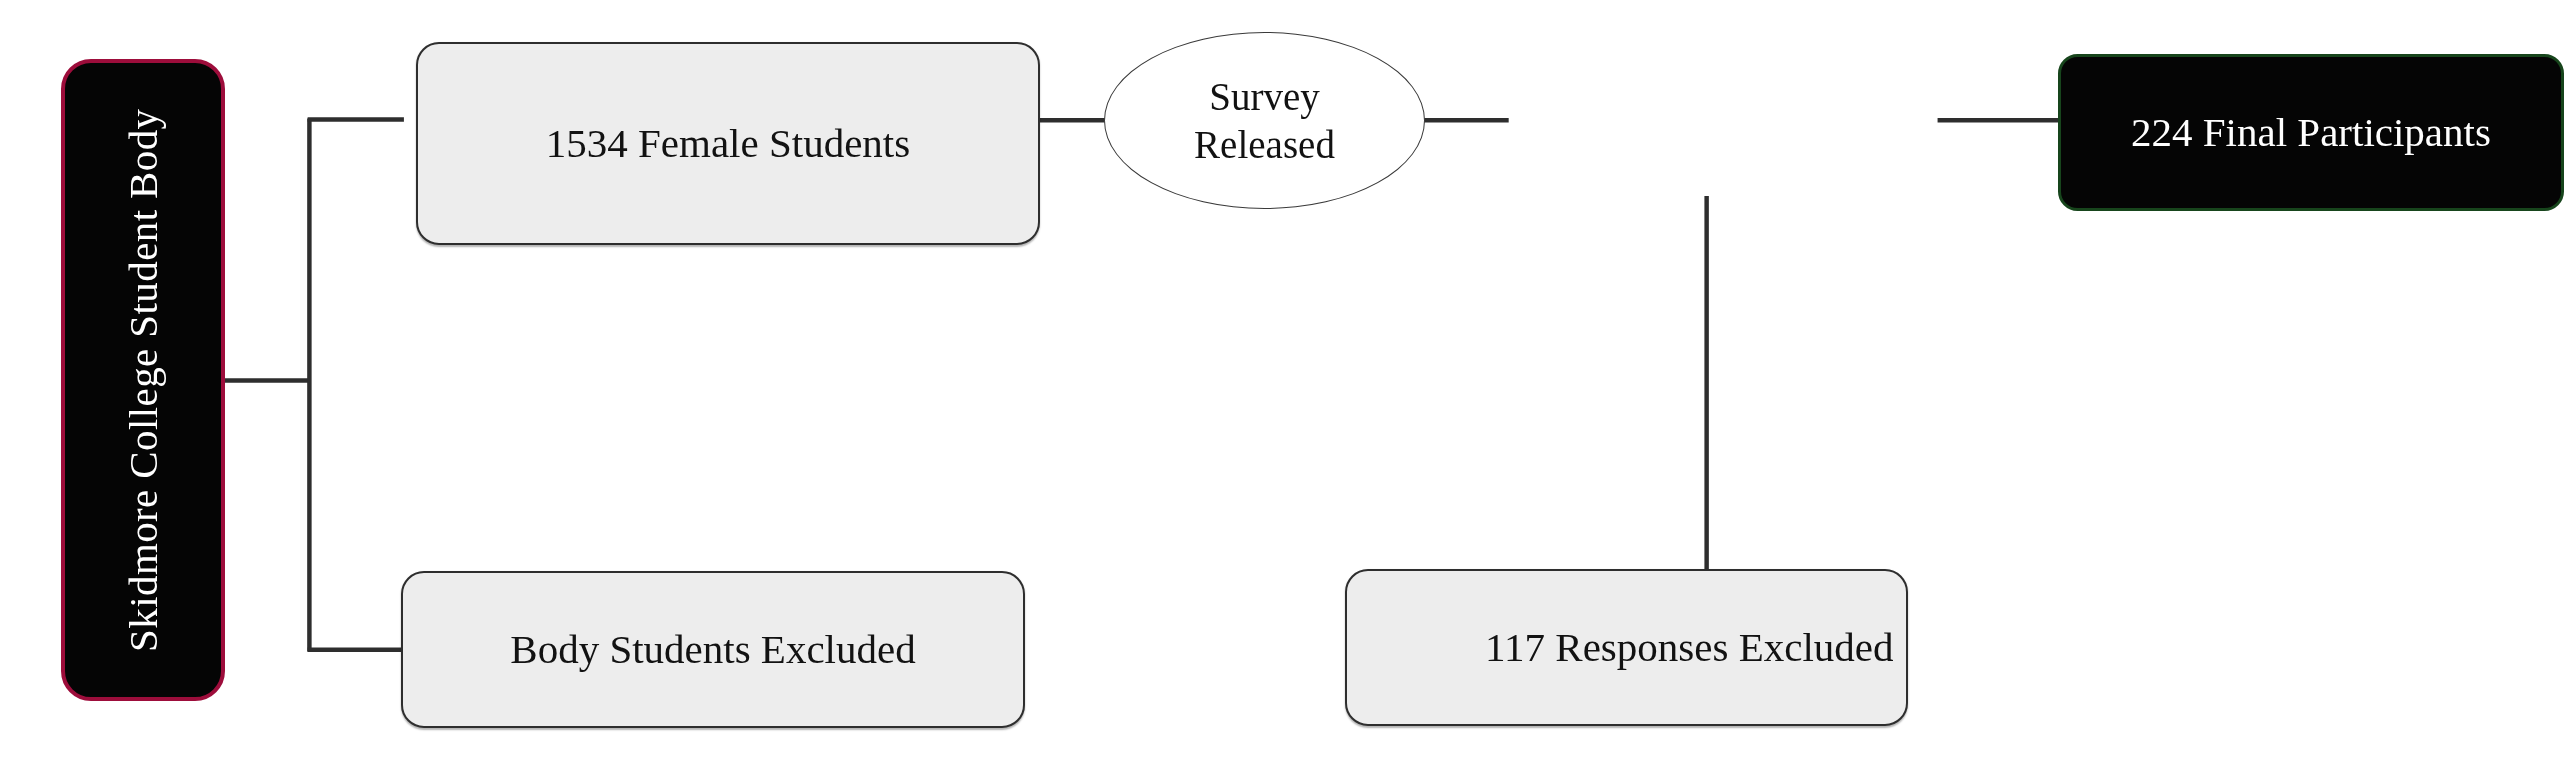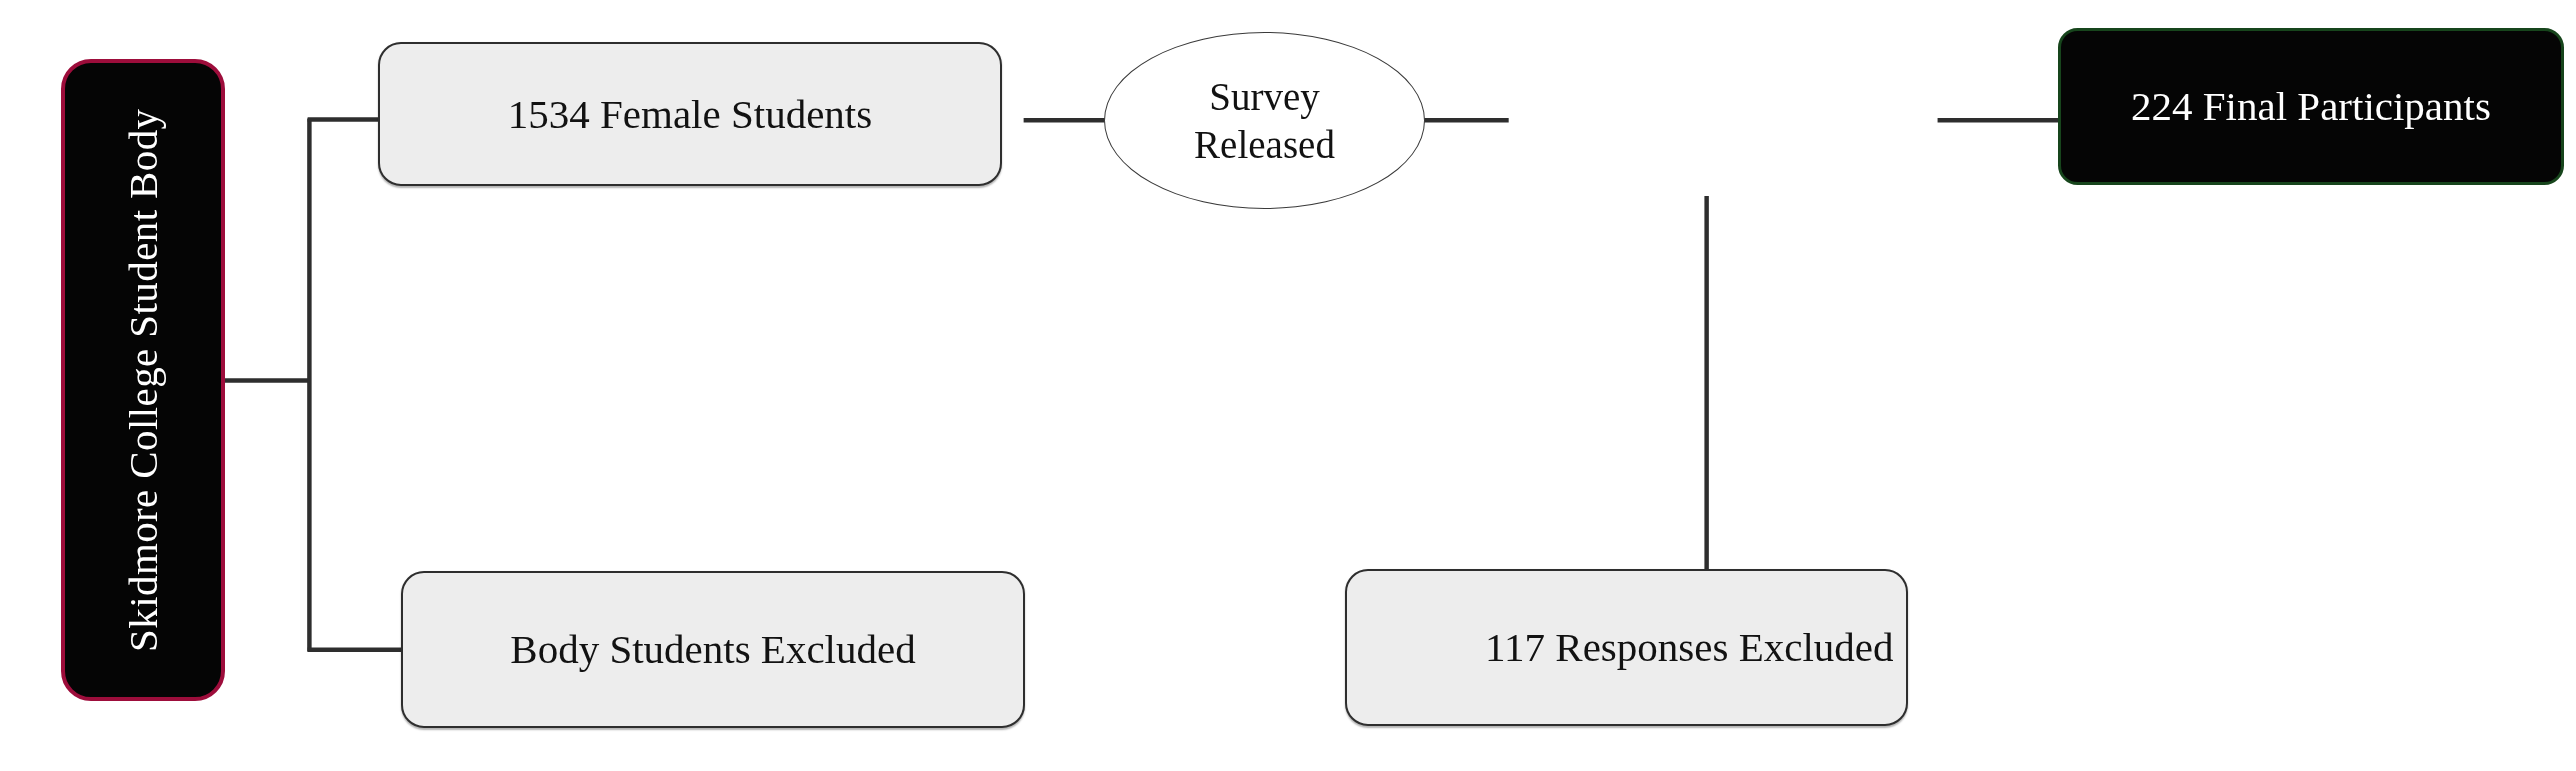--- a/index.html
+++ b/index.html
@@ -102,31 +102,31 @@
 
     <line x1="2173" y1="135" x2="2310" y2="135" stroke="#2e2e2e" stroke-width="5"></line>
 
     <line x1="1914" y1="220" x2="1914" y2="641" stroke="#2e2e2e" stroke-width="5"></line>
   </svg>
 
   <div class="node node-source" style="left:61px; top:59px; width:164px; height:642px;">
     <span class="vtext">Skidmore College Student Body</span>
   </div>
 
-  <div class="node node-box" style="left:378px; top:42px; width:624px; height:144px;">
+  <div class="node node-box" style="left:416px; top:42px; width:624px; height:203px;">
     <span class="node-label">1534 Female Students</span>
   </div>
 
   <div class="node node-ellipse" style="left:1104px; top:32px; width:321px; height:177px;">
     <span class="node-label">Survey
 Released</span>
   </div>
 
 
-  <div class="node node-final" style="left:2058px; top:28px; width:506px; height:157px;">
+  <div class="node node-final" style="left:2058px; top:54px; width:506px; height:157px;">
     <span class="node-label">224 Final Participants</span>
   </div>
 
   <div class="node node-box" style="left:401px; top:571px; width:624px; height:157px;">
     <span class="node-label">Body Students Excluded</span>
   </div>
 
   <div class="node node-box" style="left:1345px; top:569px; width:563px; height:157px;justify-content:flex-end;">
     <span class="node-label">117 Responses Excluded</span>
   </div>

